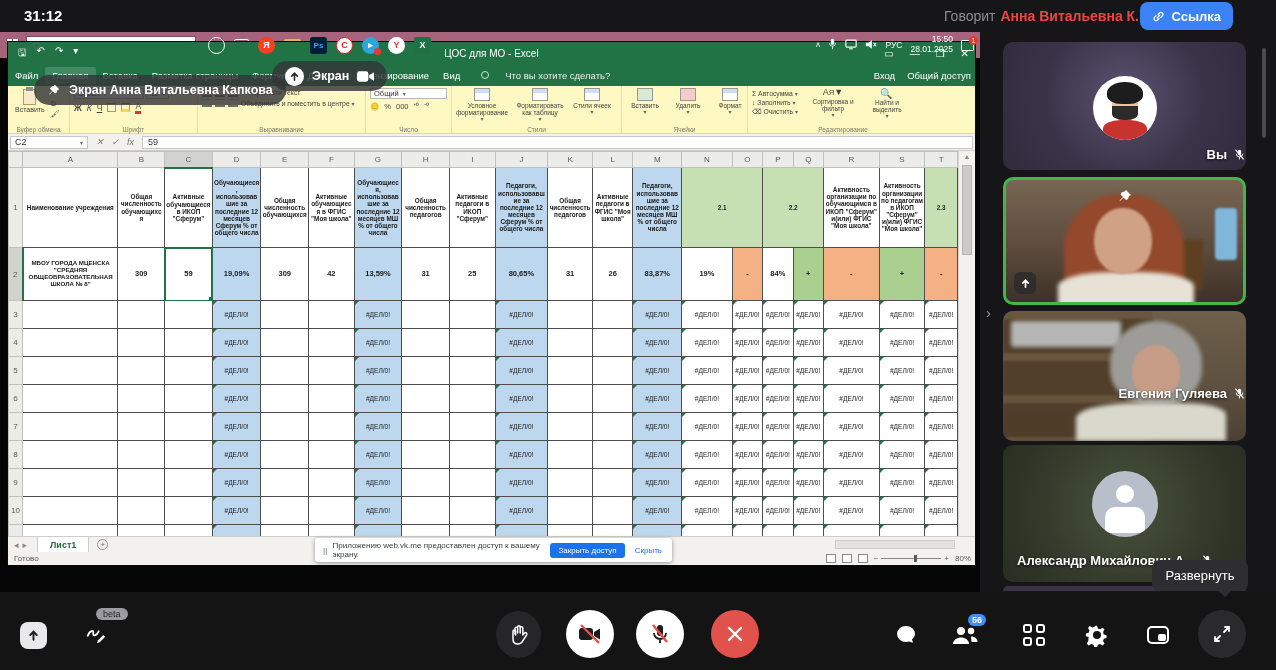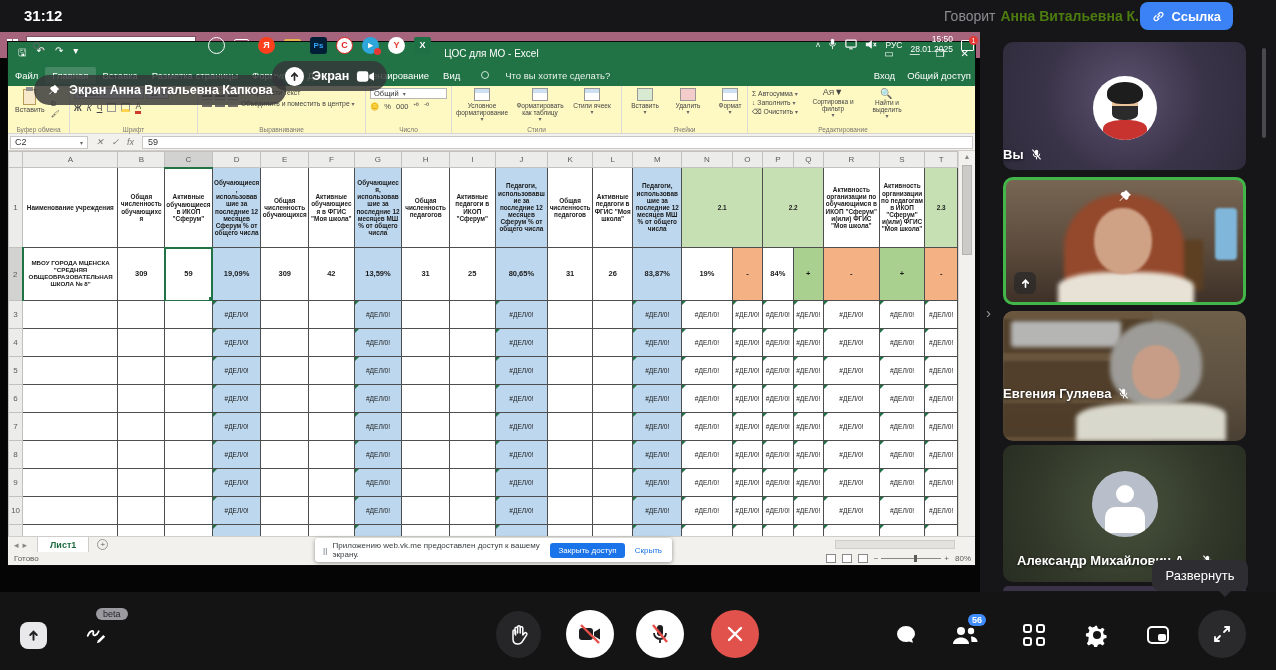--- a/index.html
+++ b/index.html
@@ -6,21 +6,21 @@
   html,body { width:1276px; height:670px; background:#161618; overflow:hidden;
     font-family:"Liberation Sans", sans-serif; }
   .abs { position:absolute; }
   #stage { position:relative; width:1276px; height:670px; background:#161618; }
 
   
   #topbar { left:0; top:0; width:1269px; height:32px; }
   #timer { left:24px; top:7px; color:#fff; font-size:15px; font-weight:bold; }
   #speaking { right:130px; top:8px; font-size:14px; color:#dcdcdc; white-space:nowrap; }
   #speaking .pref { color:#8d8d91; margin-right:5px; }
-  #speaking .name { color:#4d7c0f; font-weight:bold;margin-top:20px; }
+  #speaking .name { color:#ef4444; font-weight:bold;margin-top:20px; }
   #linkbtn { right:36px; top:2px; height:28px; padding:0 12px; background:#3b82f6; border-radius:8px;
     display:flex; align-items:center; gap:6px; color:#fff; font-size:13px; font-weight:bold; cursor:pointer; }
 
   
   #screen { left:0; top:32px; width:980px; height:560px; background:#050505; }
 
   
   #xl { left:8px; top:10px; width:967px; height:523px; background:#f2f1ed; box-shadow:0 0 0 1px #0a0a0a; }
   #xl-title { left:0; top:0; width:100%; height:22px; background:#217346; color:#fff; display:flex; align-items:center; }
   #xl-title .qat { display:flex; gap:10px; margin-left:10px; font-size:10px; color:#fff; }
@@ -140,21 +140,21 @@
   
   .pill { position:absolute; height:30px; background:rgba(52,52,56,.82); border-radius:16px; display:flex; align-items:center;
     color:#fff; font-size:12.5px; font-weight:bold; padding:0 13px; gap:8px; z-index:45; white-space:nowrap; }
   #pill-pin { left:34px; top:75px; }
   #pill-screen { left:272px; top:61px; }
   .circ-up { width:19px; height:19px; background:#fff; border-radius:50%; display:flex; align-items:center; justify-content:center; }
 
   
   .tile { left:1003px; width:243px; border-radius:10px; overflow:hidden; background:#2c2833; }
   .tname { position:absolute; left:0; right:0; bottom:8px; text-align:center; color:#fff; font-size:13px; font-weight:bold;
-    text-shadow:0 1px 3px rgba(0,0,0,.8); display:flex; align-items:center; justify-content:flex-start; gap:6px; }
+    text-shadow:0 1px 3px rgba(0,0,0,.8); display:flex; align-items:center; justify-content:flex-end; gap:6px; }
   #tile1 { top:42px; height:128px; background:radial-gradient(circle at 50% 42%, #5d5271 0%, #3a3449 55%, #2f2b3c 100%); }
   #tile1 .av { position:absolute; left:50%; top:34px; transform:translateX(-50%); width:64px; height:64px; border-radius:50%; background:#fff; overflow:hidden; }
   #tile1 .av .hair { position:absolute; left:14px; top:6px; width:36px; height:22px; background:#1d1d1d; border-radius:50% 50% 40% 40%; }
   #tile1 .av .face { position:absolute; left:19px; top:14px; width:26px; height:28px; background:#eac39b; border-radius:45%; }
   #tile1 .av .beard { position:absolute; left:19px; top:30px; width:26px; height:14px; background:#2b2b2b; border-radius:0 0 45% 45%; }
   #tile1 .av .body { position:absolute; left:10px; top:44px; width:44px; height:22px; background:#c8332f; border-radius:40% 40% 0 0; }
   #tile2 { top:177px; height:128px; border:3px solid #43b649; background:linear-gradient(180deg,#776653 0%,#5d4c3d 55%,#3e3128 100%); }
   #tile2 .hair { position:absolute; left:58px; top:14px; width:120px; height:112px; background:#94492c; border-radius:48% 48% 30% 30%; filter:blur(2px); }
   #tile2 .face { position:absolute; left:88px; top:28px; width:58px; height:66px; background:#cfa286; border-radius:48%; filter:blur(1px); }
   #tile2 .torso { position:absolute; left:52px; top:92px; width:136px; height:36px; background:#e8e2d6; border-radius:40% 40% 0 0; filter:blur(2px); }

